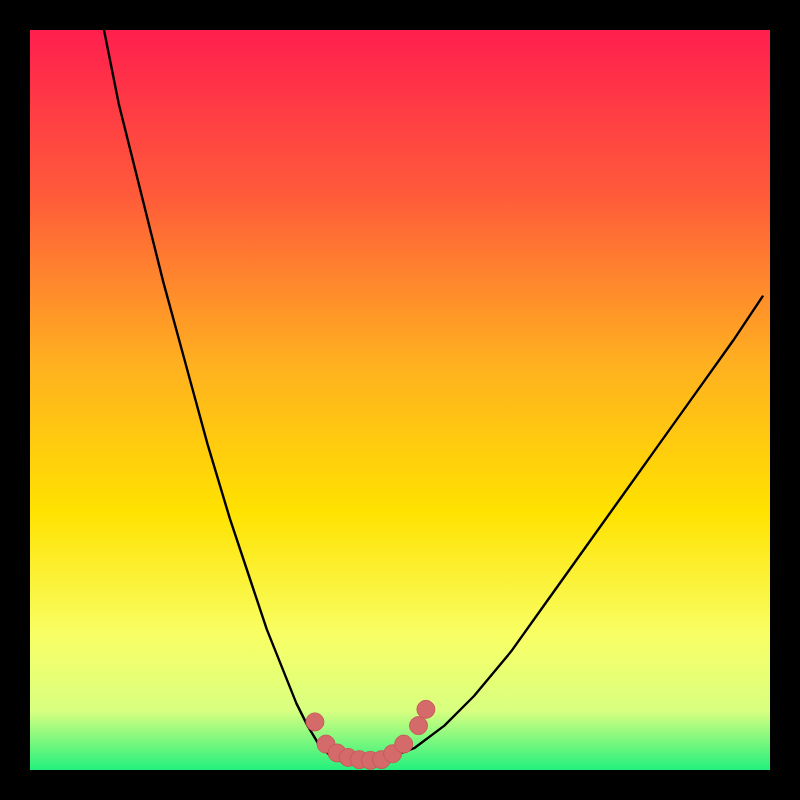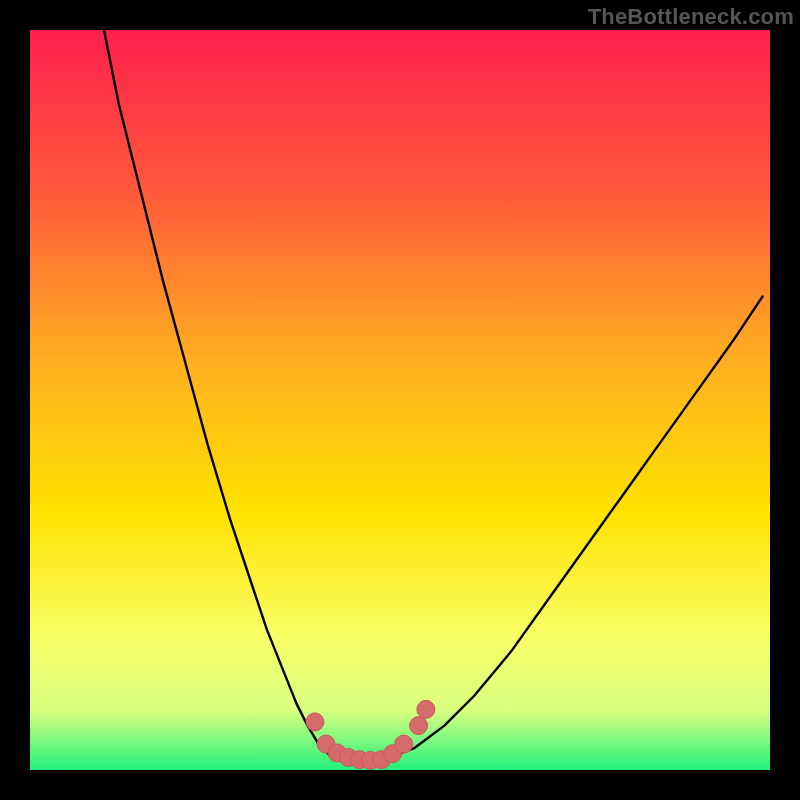--- a/index.html
+++ b/index.html
@@ -70,14 +70,13 @@
           <circle cx="340.40" cy="730.38" r="9" fill="#d56a6a" stroke="#c95858" stroke-width="1"></circle>
           <circle cx="351.50" cy="729.64" r="9" fill="#d56a6a" stroke="#c95858" stroke-width="1"></circle>
           <circle cx="362.60" cy="723.72" r="9" fill="#d56a6a" stroke="#c95858" stroke-width="1"></circle>
           <circle cx="373.70" cy="714.10" r="9" fill="#d56a6a" stroke="#c95858" stroke-width="1"></circle>
           <circle cx="388.50" cy="695.60" r="9" fill="#d56a6a" stroke="#c95858" stroke-width="1"></circle>
           <circle cx="395.90" cy="679.32" r="9" fill="#d56a6a" stroke="#c95858" stroke-width="1"></circle>
         </g>
     </svg>
   </div>
 
-  <div class="watermark">TheBottleneck.com</div>
 </div>
 
 </body></html>

